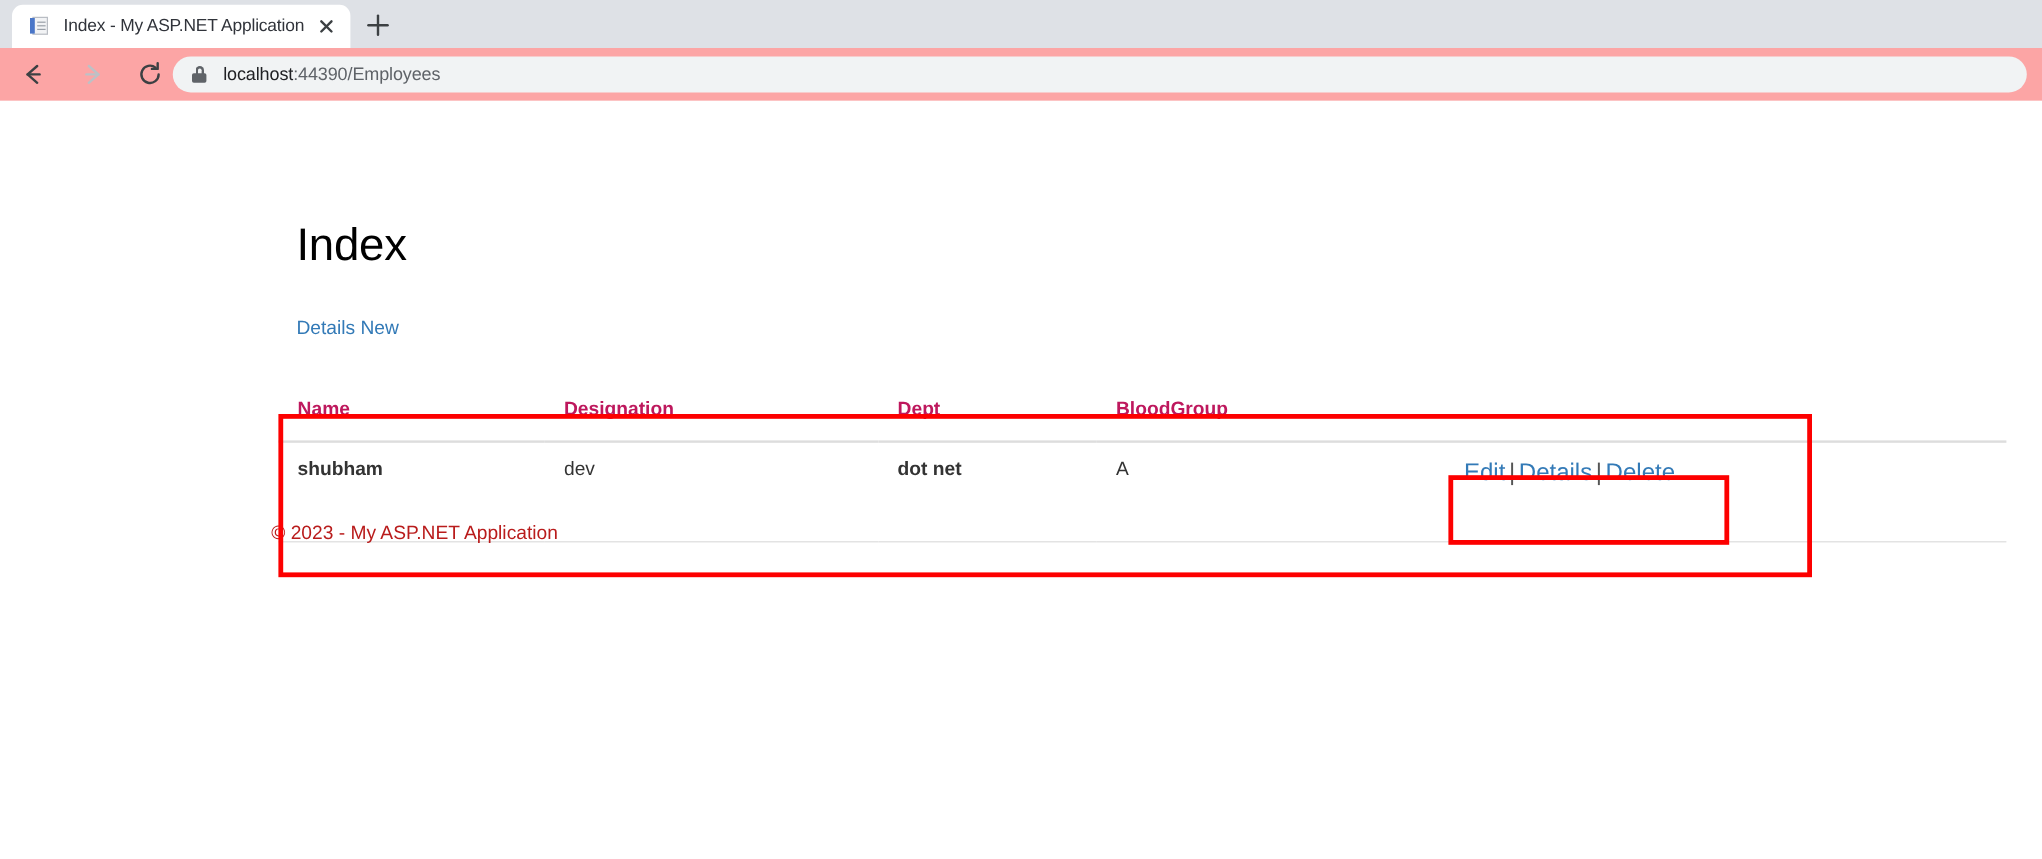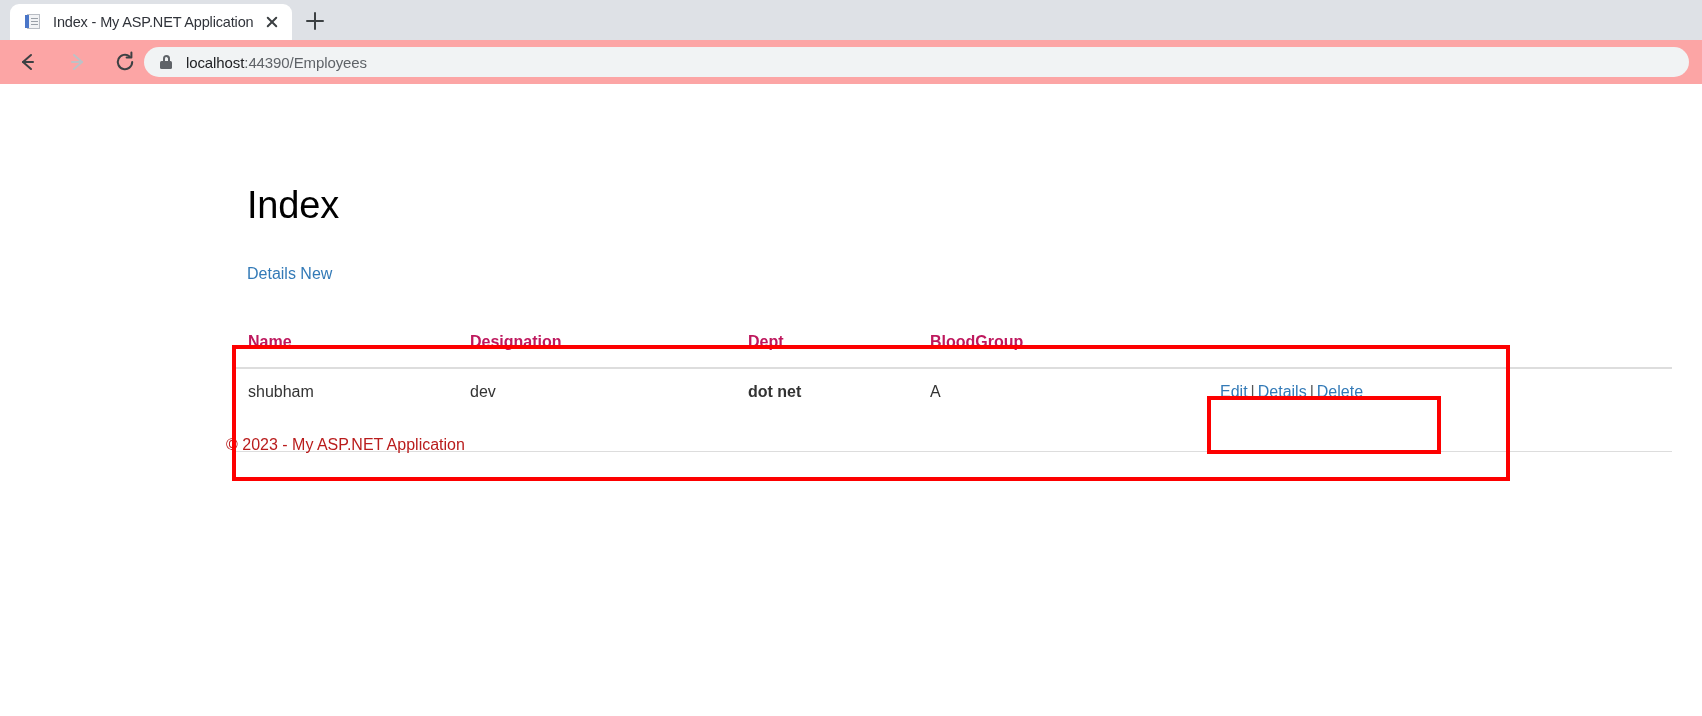--- a/index.html
+++ b/index.html
@@ -261,29 +261,29 @@
   }
   .table td {
     height: 68px;
     font-size: 16px;
     color: #333333;
     border-bottom: 1px solid #dddddd;
     padding-left: 16px;
     vertical-align: top;
     padding-top: 14px;
   }
-  .col-name   { width: 206px; }
+  .col-name   { width: 206px; font-weight: bold; }
   .col-desig  { width: 262px; }
   .col-dept   { width: 166px; font-weight: bold; }
   .col-blood  { width: 290px; }
   .col-action { text-align: right; padding-right: 150px; }
   .table td.col-action { padding-right: 150px; padding-left: 0; }
 
   .action-links {
-    font-size: 16px;
+    font-size: 20px;
     color: #333333;
     white-space: nowrap;
     text-align: right;
   }
   .action-links a {
     color: #337ab7;
     text-decoration: none;
   }
   .sep { color: #555; padding: 0 3px; }
 

